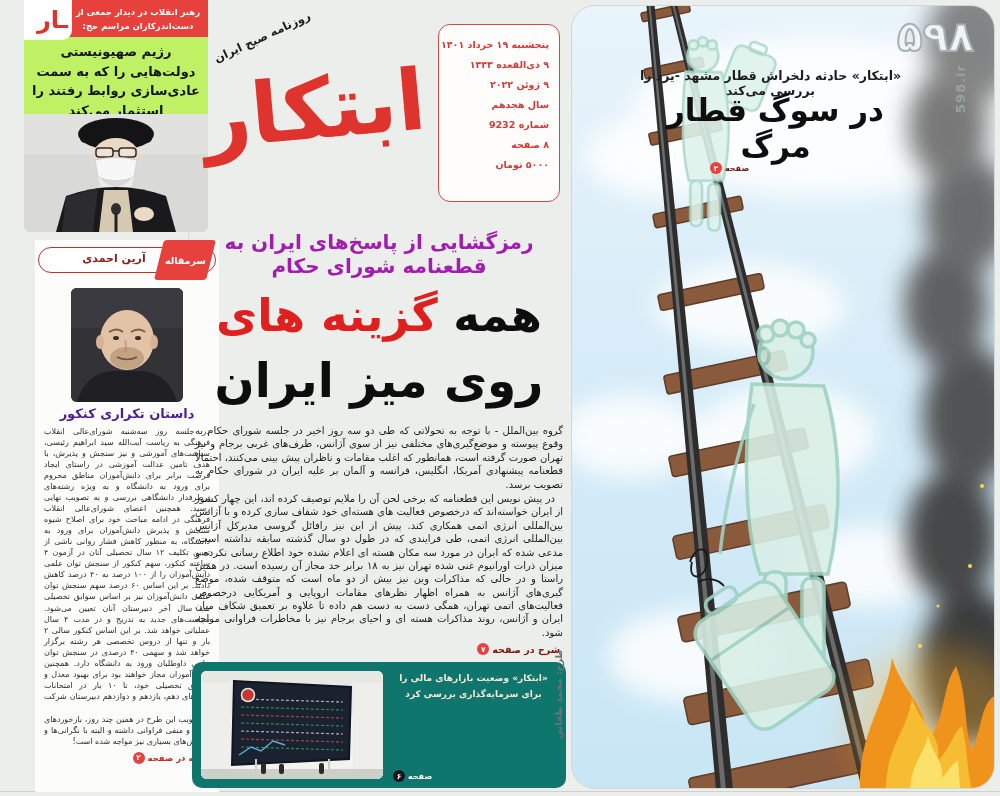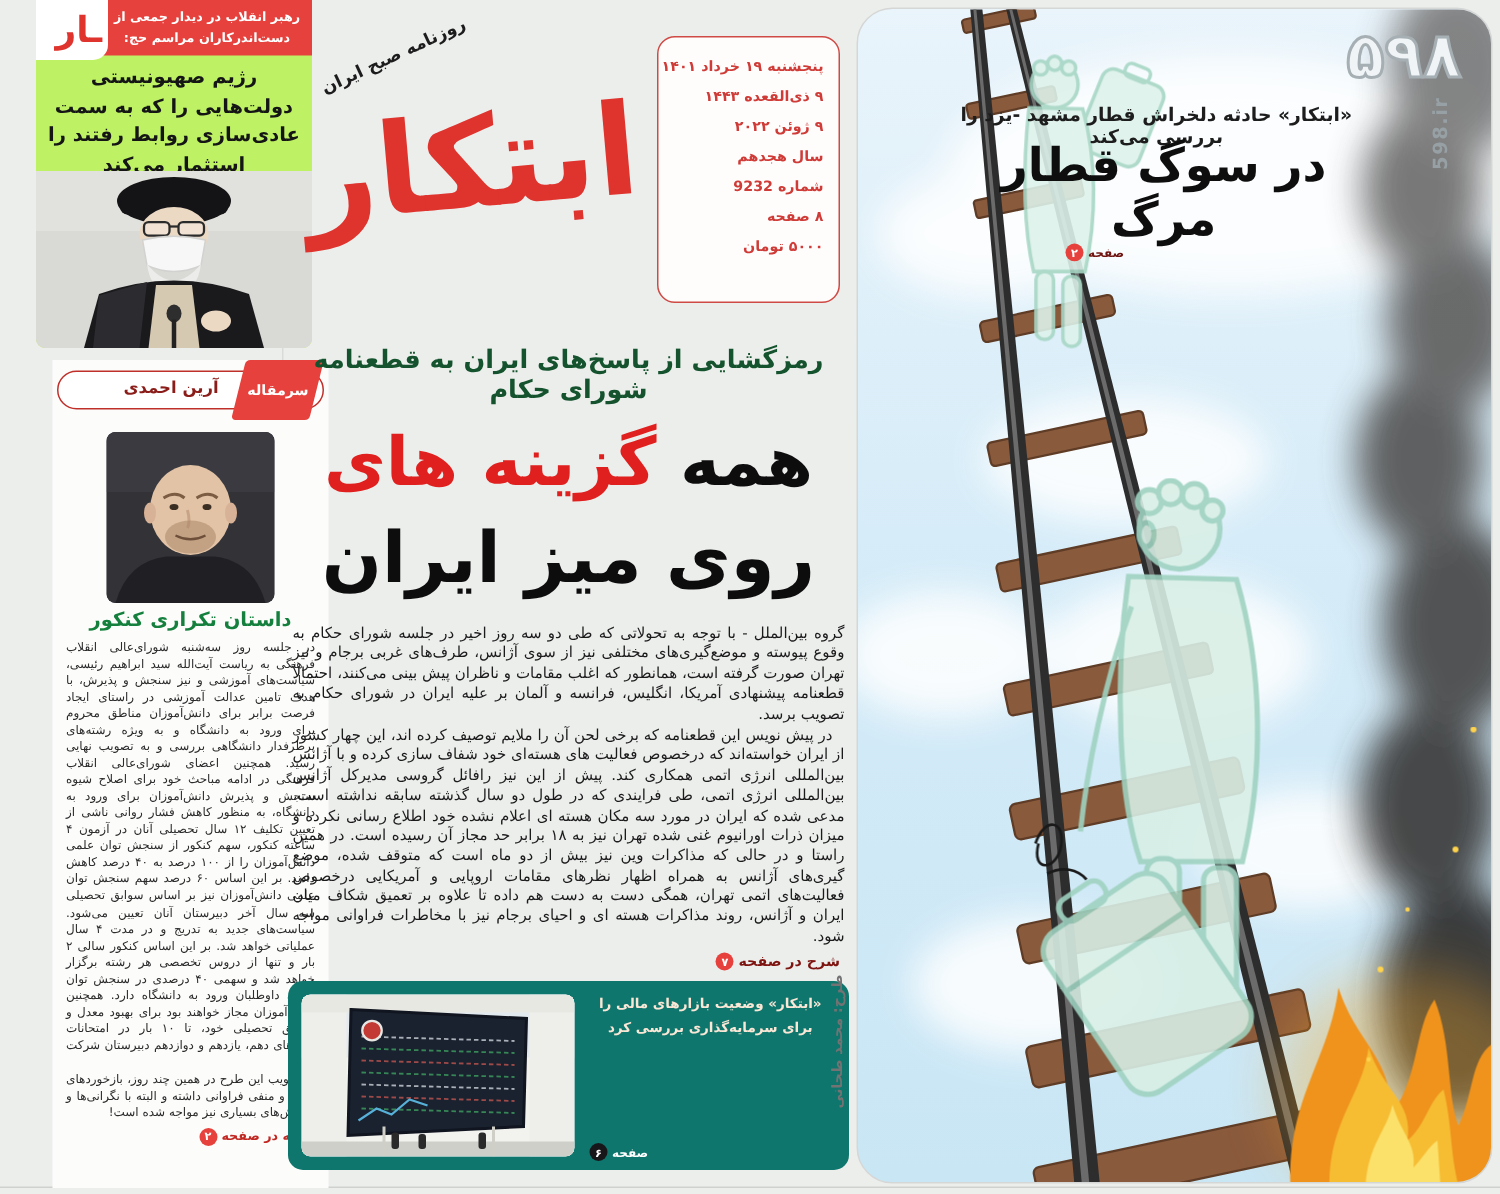--- a/index.html
+++ b/index.html
@@ -28,35 +28,35 @@
   .leader-photo { position:absolute; left:0; bottom:0; width:184px; height:118px; }
   .corner-frag { position:absolute; top:0; left:0; width:48px; height:40px; background:#fff; border-radius:0 0 10px 0; color:#df332e; font-size:24px; font-weight:bold; display:flex; align-items:center; justify-content:flex-start; padding-right:4px; z-index:6; overflow:hidden; }
 
   .editorial { position:absolute; top:240px; left:0; width:184px; height:552px; background:#fcfcfb; overflow:hidden;margin-left:32px; }
   .ribbon-row { position:relative; height:40px; }
   .ribbon-pill { position:absolute; left:3px; right:3px; top:7px; height:26px; border:1.5px solid #c0302b; border-radius:14px; background:#fff; }
   .ribbon-name { position:absolute; left:34px; right:60px; top:12px; text-align:center; font-size:11px; font-weight:bold; color:#8a1d19; }
   .ribbon-flag { position:absolute; right:8px; top:0; width:52px; height:40px; background:#e6413c; transform:skewX(-14deg); border-radius:3px; display:flex; align-items:center; justify-content:center; }
   .ribbon-flag span { transform:skewX(14deg); color:#fff; font-size:9.5px; font-weight:bold; }
   .edit-photo { width:112px; height:114px; margin:8px auto 4px; background:#303034; border-radius:6px; overflow:hidden; }
-  .edit-title { text-align:center; font-size:13px; font-weight:bold; color:#15803d; margin:4px 0 5px; }
+  .edit-title { text-align:center; font-size:13px; font-weight:bold; color:#4c1d95; margin:4px 0 5px; }
   .edit-body { font-size:8px; line-height:1.38; text-align:justify; color:#2c2c2c; padding:0 9px; }
   .edit-body p + p { text-indent:8px; margin-top:1px; }
   .continue-row { display:flex; justify-content:flex-end; align-items:center; gap:3px; flex-direction:row-reverse; padding:5px 10px 0; }
   .continue-row .pg-word { color:#c22822; font-size:8.5px; font-weight:bold; }
 
   
   .col-center { position:absolute; left:192px; top:0; width:374px; height:792px; overflow:hidden; }
   .masthead { position:relative; height:228px; }
   .logo-text { position:absolute; top:2px; left:-4px; width:252px; height:214px; display:flex; align-items:center; justify-content:center; font-size:84px; font-weight:bold; color:#df332e; transform:rotate(-5deg); letter-spacing:-2px; }
   .tagline { position:absolute; top:30px; left:18px; transform:rotate(-25deg); font-size:11.5px; font-weight:bold; color:#1c1c1c; white-space:nowrap; }
   .datebox { position:absolute; top:24px; left:246px; width:122px; height:178px; border:1.5px solid #cf4a45; border-radius:12px; background:#fffdfc; padding:10px 10px 0 4px; }
   .datebox .dline { font-size:9.5px; font-weight:bold; color:#cf3b37; line-height:2.1; text-align:right; white-space:nowrap; }
 
-  .main-kicker { text-align:center; font-size:17px; font-weight:bold; color:#14532d; margin-top:2px; }
+  .main-kicker { text-align:center; font-size:20px; font-weight:bold; color:#a21caf; margin-top:2px; }
   .main-headline { text-align:center; font-weight:bold; color:#0d0d0d; margin-top:10px; line-height:1.25; }
   .mh-line1 { font-size:45px; }
   .mh-line1 .red { color:#e0201e; }
   .mh-line2 { font-size:47px; margin-top:8px; }
   .main-body { margin-top:13px; font-size:10px; line-height:1.34; text-align:justify; color:#1b1b1b; padding:0 3px; }
   .main-body p + p { margin-top:1px; text-indent:8px; }
   .more-row { display:flex; justify-content:flex-end; align-items:center; gap:3px; flex-direction:row-reverse; padding:4px 6px 0; }
   .more-row .pg-word { color:#7d1410; font-size:9.5px; font-weight:bold; }
 
   .bourse-box { position:relative; margin-top:7px; height:126px; background:#0f766e; border-radius:10px; }

